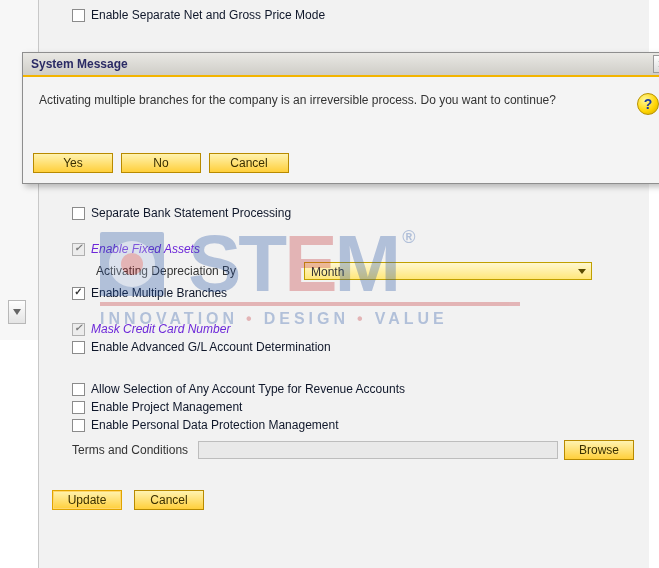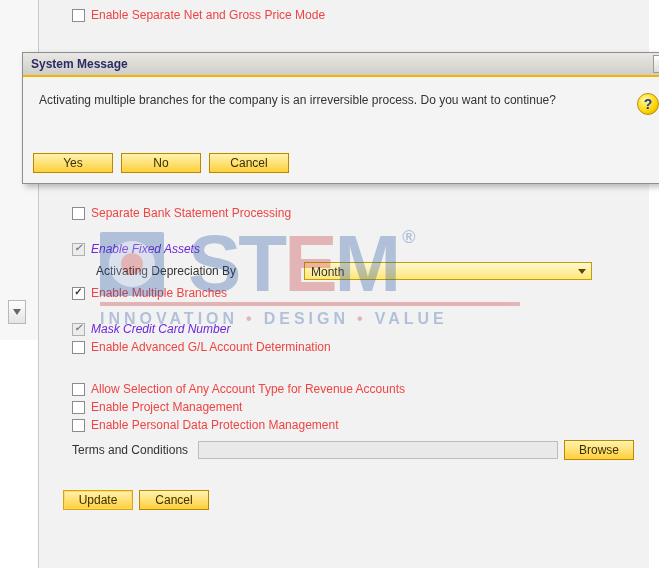--- a/index.html
+++ b/index.html
@@ -40,21 +40,21 @@
     border-left:4px solid transparent;
     border-right:4px solid transparent;
     border-top:6px solid #666;
   }
 
   .checkbox-row {
     display: flex;
     align-items: center;
     gap: 6px;
     padding: 2px 0 2px 20px;
-    color: #ef4444;
+    color: #0f172a;
   }
   .checkbox-row.block-gap { margin-top: 18px; }
   .checkbox-row.disabled { color: #6d28d9; font-style: italic; }
   .cb {
     width: 13px; height: 13px;
     border: 1px solid #8b8b8b;
     background: #fff;
     display: inline-flex; align-items:center; justify-content:center;
     font-size: 10px; line-height: 10px;
   }
@@ -108,21 +108,21 @@
     text-align:center;
     cursor:pointer;
   }
   .sap-btn.primary{
     border:1px solid #e0a400;
     box-shadow: inset 0 0 0 1px #ffd76a;
   }
   .bottom-bar{
     position:absolute;
     left:14px; bottom:16px;
-    display:flex; gap:6px;margin-left:11px;
+    display:flex; gap:12px;
   }
 
   
   .dialog{
     position:absolute;
     left:22px; top:52px;
     width:654px;
     background:#f4f4f4;
     border:1px solid #8e8e8e;
     box-shadow: 3px 3px 6px rgba(0,0,0,0.25);

